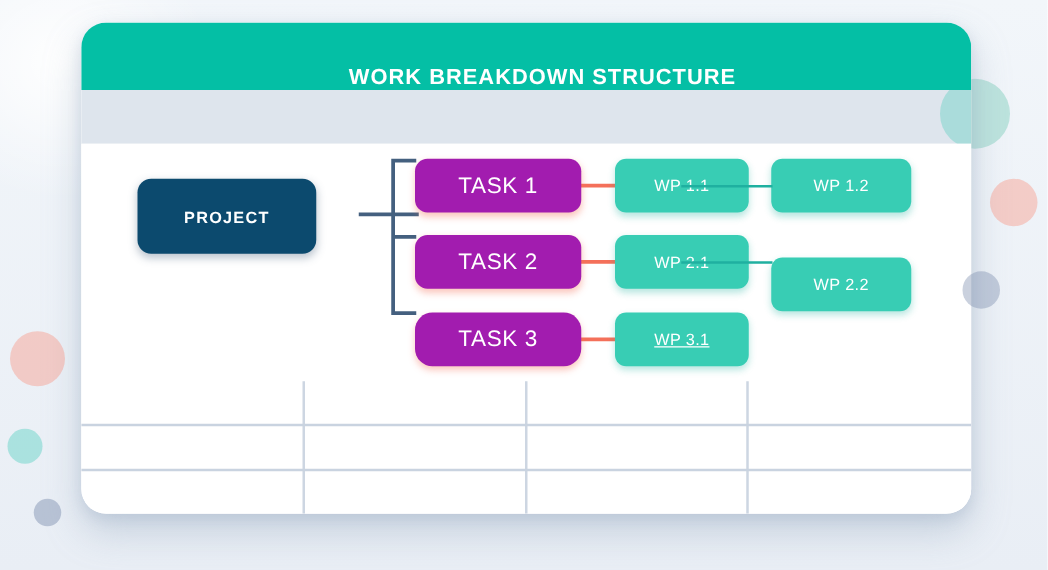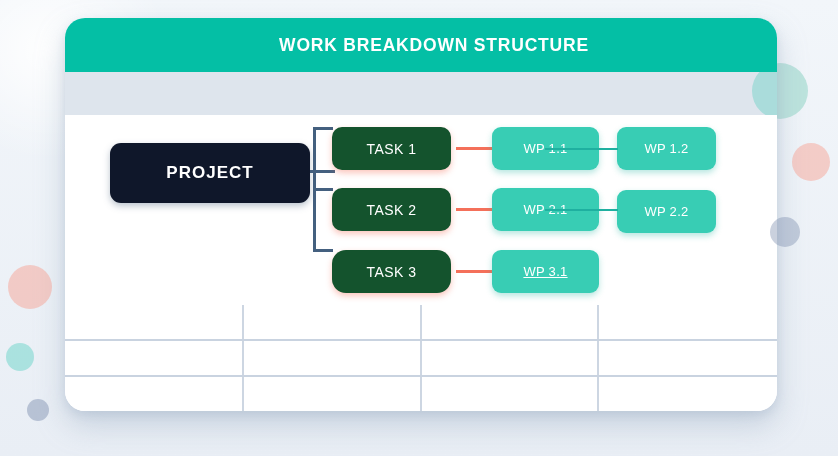--- a/index.html
+++ b/index.html
@@ -26,21 +26,21 @@
   .c-gray-bl{left:27px;top:399px;width:22px;height:22px;background:rgba(122,140,172,.45);z-index:3;}
 
   
   .card{
     position:absolute;left:65px;top:18px;width:712px;height:393px;
     background:#ffffff;border-radius:20px;overflow:hidden;z-index:1;
     box-shadow:0 14px 30px rgba(140,160,185,.38), 0 4px 10px rgba(140,160,185,.22);
   }
   .card-header{
     position:absolute;left:0;top:0;width:712px;height:54px;
-    background:#04bfa5;display:flex;align-items:center;justify-content:center;
+    background:#04bfa5;display:flex;align-items:flex-end;justify-content:center;
   }
   .title{
     color:#ffffff;font-size:17.5px;font-weight:bold;letter-spacing:.8px;
     padding-left:26px;
   }
   .card-band{
     position:absolute;left:0;top:54px;width:712px;height:43px;
     background:#dee5ed;overflow:hidden;
   }
   .band-circle{
@@ -48,35 +48,35 @@
     background:rgba(5,191,165,.24);
   }
   .card-body{position:absolute;left:0;top:97px;width:712px;height:296px;background:#ffffff;}
 
   
   .node{
     position:absolute;display:flex;align-items:center;justify-content:center;
     color:#ffffff;box-sizing:border-box;
   }
   .project{
-    left:45px;top:125px;width:200px;height:60px;background:#0f172a;border-radius:11px;
-    font-size:17px;font-weight:bold;letter-spacing:1px;
+    left:45px;top:125px;width:143px;height:60px;background:#0c4a6e;border-radius:11px;
+    font-size:13px;font-weight:bold;letter-spacing:1px;
     box-shadow:0 3px 7px rgba(60,85,115,.35);z-index:4;
   }
   .task{
-    left:267px;width:119px;height:43px;background:#14532d;border-radius:10px;
-    font-size:14px;letter-spacing:.5px;
+    left:267px;width:133px;height:43px;background:#a21caf;border-radius:10px;
+    font-size:18px;letter-spacing:.5px;
     box-shadow:0 3px 6px rgba(244,112,90,.40);z-index:4;
   }
   .wp{
     width:107px;height:43px;background:#38cdb4;border-radius:9px;
     font-size:13px;letter-spacing:.3px;
     box-shadow:0 3px 6px rgba(31,176,160,.32);z-index:4;
   }
-  .wp2{width:99px;}
+  .wp2{width:112px;}
   .line{position:absolute;}
   .l-dark{background:#44607f;z-index:2;}
   .l-orange{background:#f4705a;z-index:2;}
   .l-teal{background:#1fb0a0;z-index:5;}
 
   
   .grid-v{position:absolute;width:2px;top:287px;height:106px;background:#cdd6e2;z-index:2;}
   .grid-h{position:absolute;left:0;width:712px;height:2px;background:#c9d3e0;z-index:2;}
   .cells{
     position:absolute;left:0;top:287px;width:712px;height:106px;z-index:3;
@@ -119,21 +119,21 @@
 
     <div class="node project">PROJECT</div>
 
     <div class="node task" style="top:109px;">TASK 1</div>
     <div class="node task" style="top:170px;">TASK 2</div>
     <div class="node task" style="top:232px;border-radius:14px;">TASK 3</div>
 
     <div class="node wp" style="left:427px;top:109px;">WP 1.1</div>
     <div class="node wp wp2" style="left:552px;top:109px;">WP 1.2</div>
     <div class="node wp" style="left:427px;top:170px;">WP 2.1</div>
-    <div class="node wp wp2" style="left:552px;top:172px;">WP 2.2</div>
+    <div class="node wp wp2" style="left:552px;top:188px;">WP 2.2</div>
     <div class="node wp" style="left:427px;top:232px;text-decoration:underline;">WP 3.1</div>
 
     <div class="grid-v" style="left:177px;"></div>
     <div class="grid-v" style="left:355px;"></div>
     <div class="grid-v" style="left:532px;"></div>
     <div class="grid-h" style="top:321px;"></div>
     <div class="grid-h" style="top:357px;"></div>
 
     <div class="cells">
       <div class="cell"></div>

